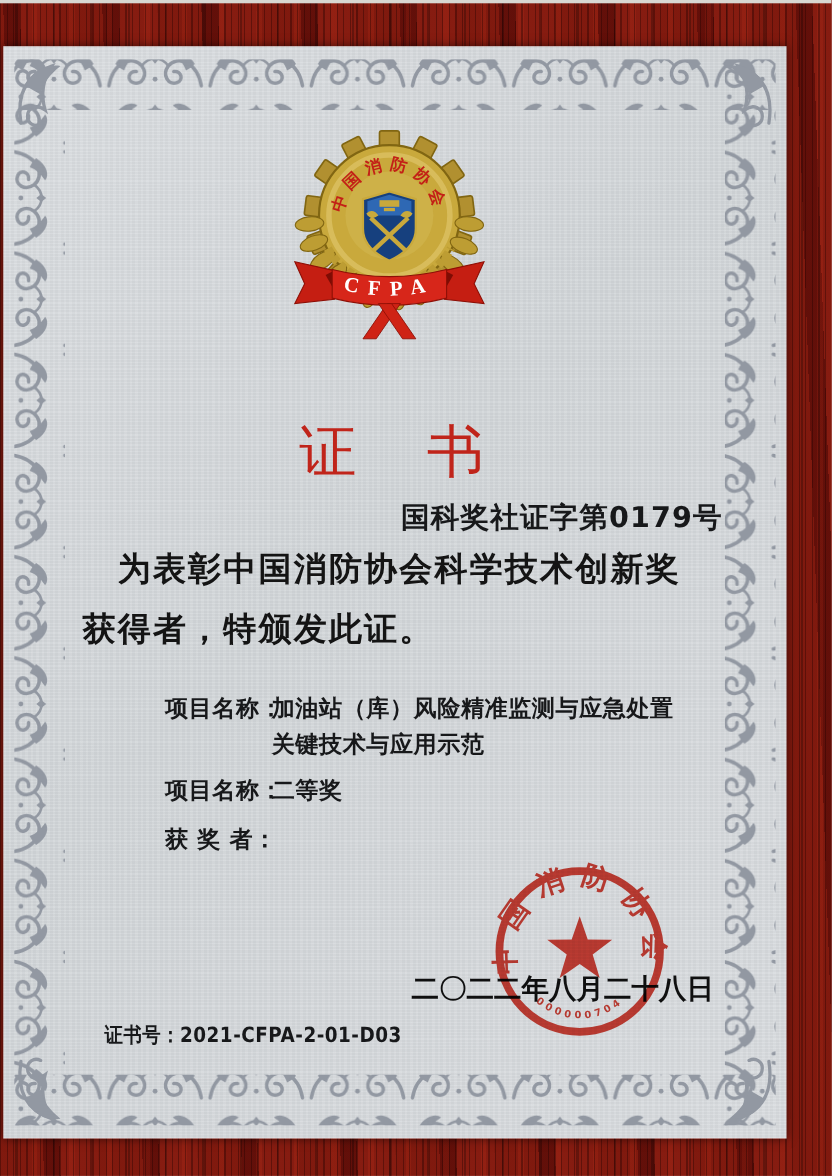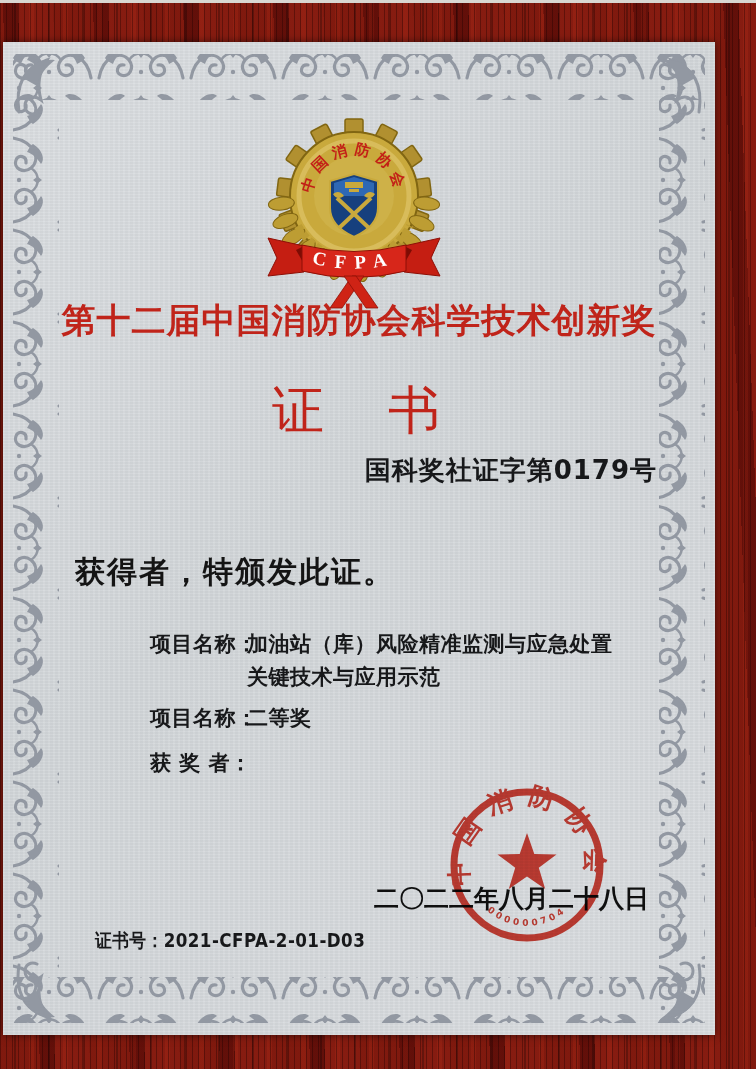--- a/index.html
+++ b/index.html
@@ -166,26 +166,26 @@
       <text font-size="19" font-weight="bold" fill="#ffffff" letter-spacing="9" font-family="'Liberation Serif',serif">
         <textPath href="#cfpaArc" startOffset="50%" text-anchor="middle">CFPA</textPath>
       </text>
     </g>
     <g fill="#cf2315" stroke="#8e0f06" stroke-width="0.8">
       <path d="M-24,112 L-2,80 L10,80 L-12,112 Z"></path>
       <path d="M24,112 L2,80 L-10,80 L12,112 Z"></path>
     </g>
   </svg>
 
-  <div class="award-title">第十二届中国消防协会科学技术创新奖</div>
 
   <div class="doc-title">证　书</div>
 
   <div class="issue-no">国科奖社证字第0179号</div>
 
+  <div class="body-line l1">为表彰中国消防协会科学技术创新奖</div>
   <div class="body-line l2">获得者，特颁发此证。</div>
 
   <div class="field f-label row1">项目名称：</div>
   <div class="field f-value row2">关键技术与应用示范</div>
   <div class="field f-value row1">加油站（库）风险精准监测与应急处置</div>
 
   <div class="field f-label row3">项目名称：</div>
   <div class="field f-value row3">二等奖</div>
 
   <div class="field f-label row4">获 奖 者：</div>

